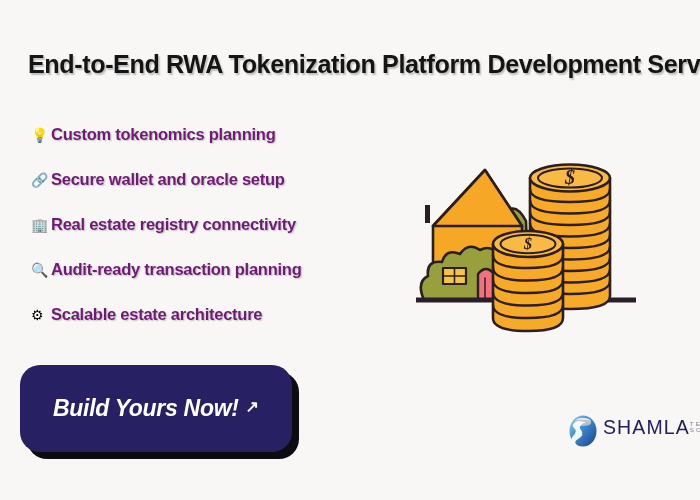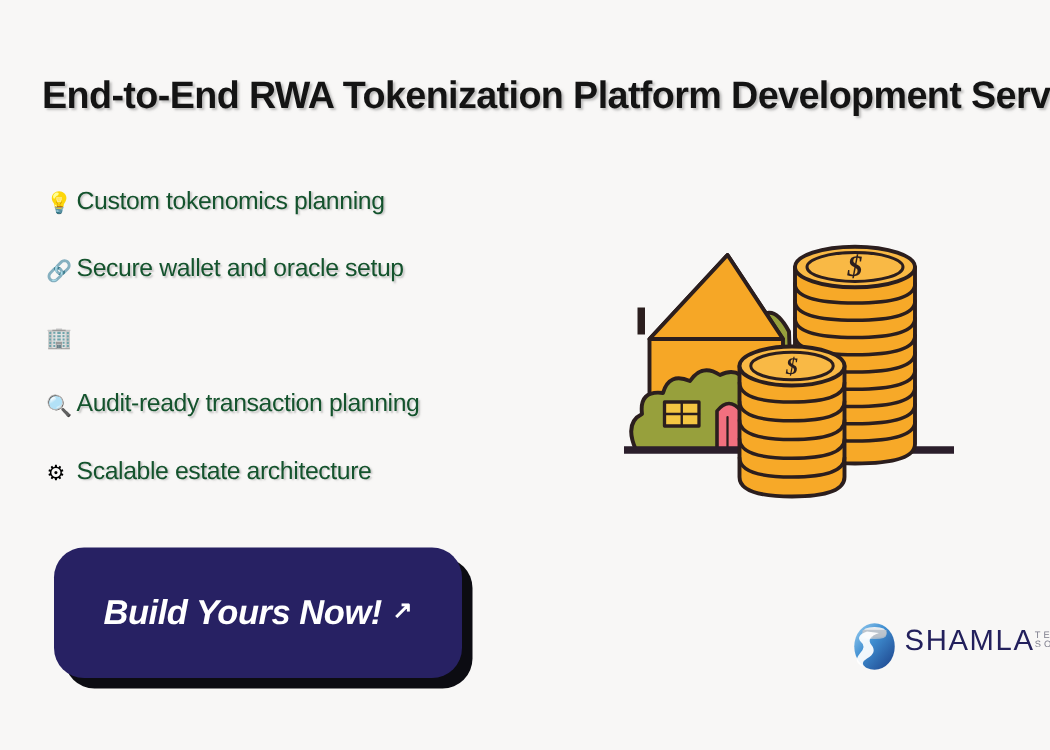--- a/index.html
+++ b/index.html
@@ -51,31 +51,31 @@
   .feature-icon {
     width: 20px;
     font-size: 14px;
     line-height: 1;
     text-align: left;
     flex: 0 0 20px;
     filter: saturate(0.95);
   }
   .feature-label {
     font-size: 16.5px;
-    font-weight: 400;
-    color: #14532d;
+    font-weight: 700;
+    color: #701a75;
     letter-spacing: -0.25px;
     text-shadow: 1.2px 1.2px 1.2px rgba(150,150,150,0.5);
     white-space: nowrap;
   }
 
   
   #cta-wrap {
     position: absolute;
-    left: 36px;
+    left: 20px;
     top: 365px;
     width: 272px;
     height: 87px;
   }
   #cta-shadow {
     position: absolute;
     left: 7px;
     top: 7px;
     width: 272px;
     height: 87px;
@@ -173,20 +173,21 @@
       <span class="feature-label">Custom tokenomics planning</span>
     </div>
 
     <div class="feature">
       <span class="feature-icon">🔗</span>
       <span class="feature-label">Secure wallet and oracle setup</span>
     </div>
 
     <div class="feature">
       <span class="feature-icon">🏢</span>
+      <span class="feature-label">Real estate registry connectivity</span>
     </div>
 
     <div class="feature">
       <span class="feature-icon">🔍</span>
       <span class="feature-label">Audit-ready transaction planning</span>
     </div>
 
     <div class="feature">
       <span class="feature-icon">⚙</span>
       <span class="feature-label">Scalable estate architecture</span>

